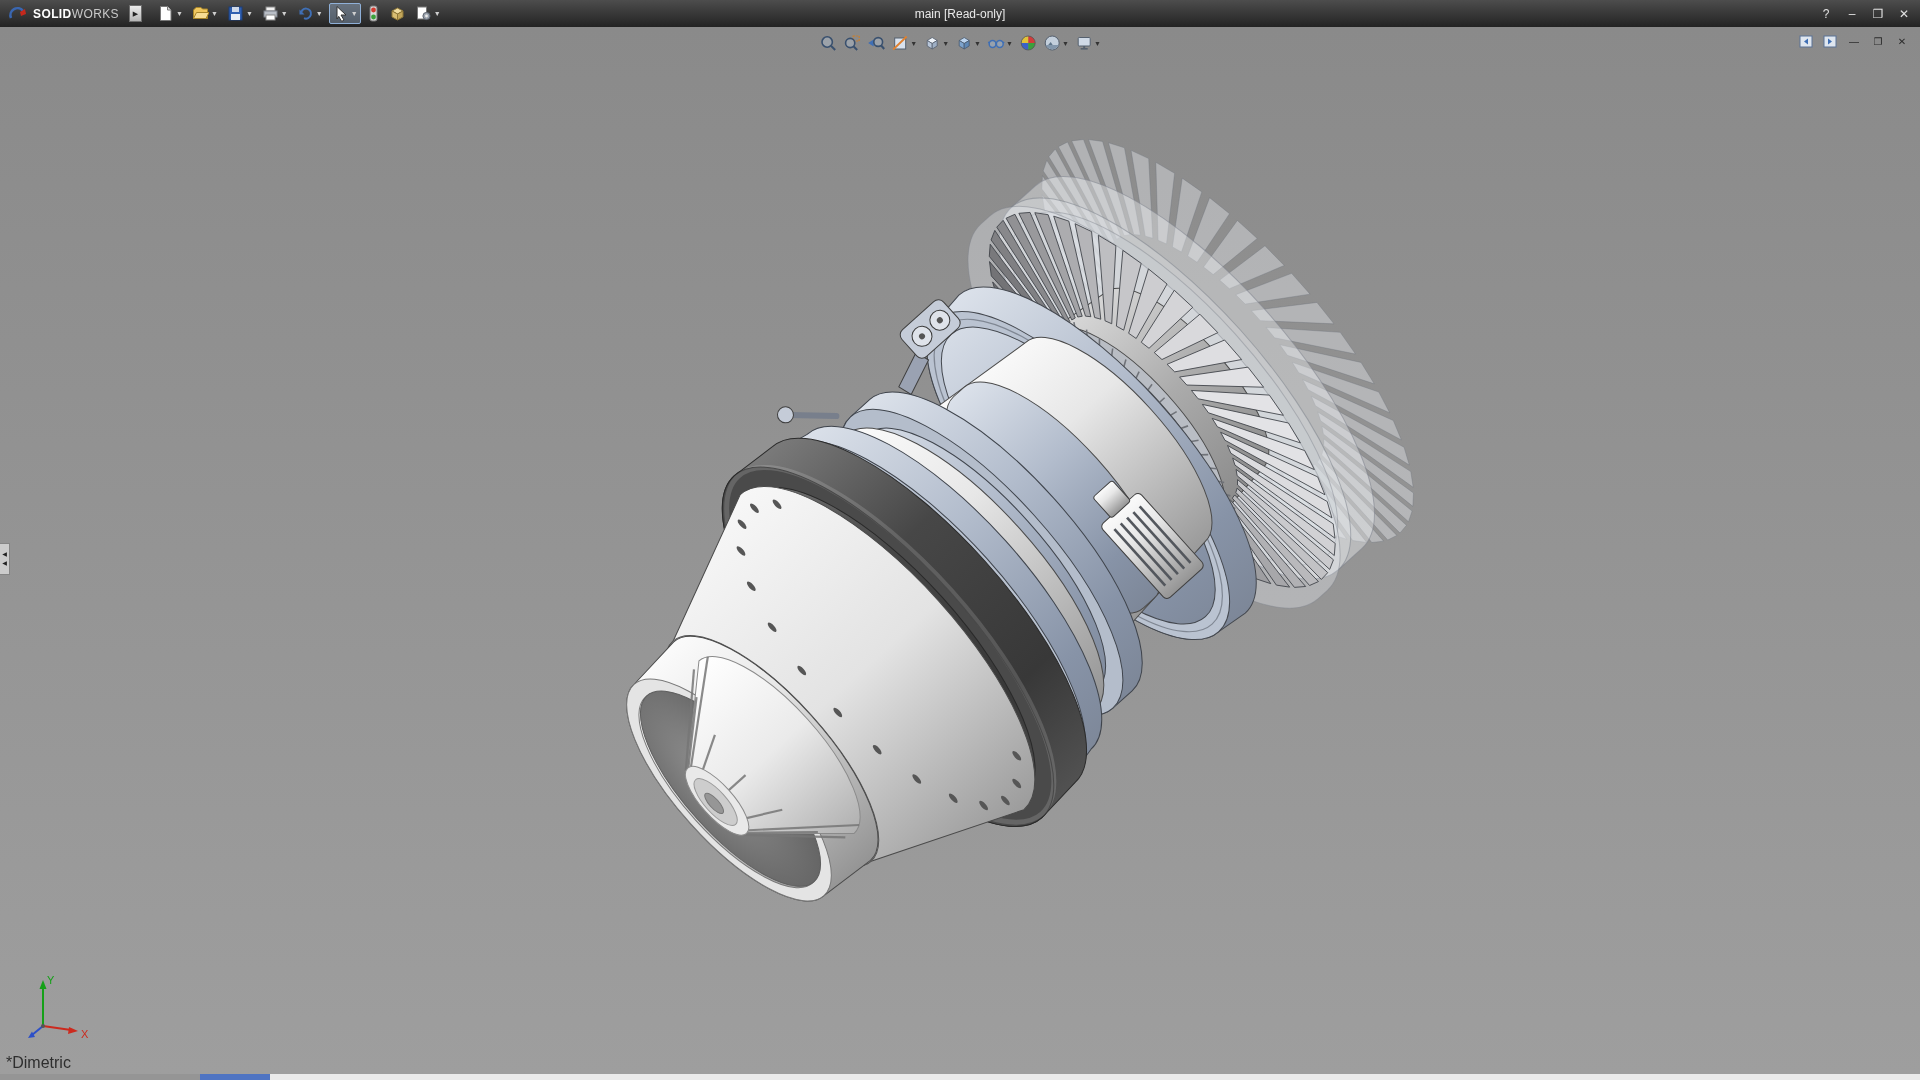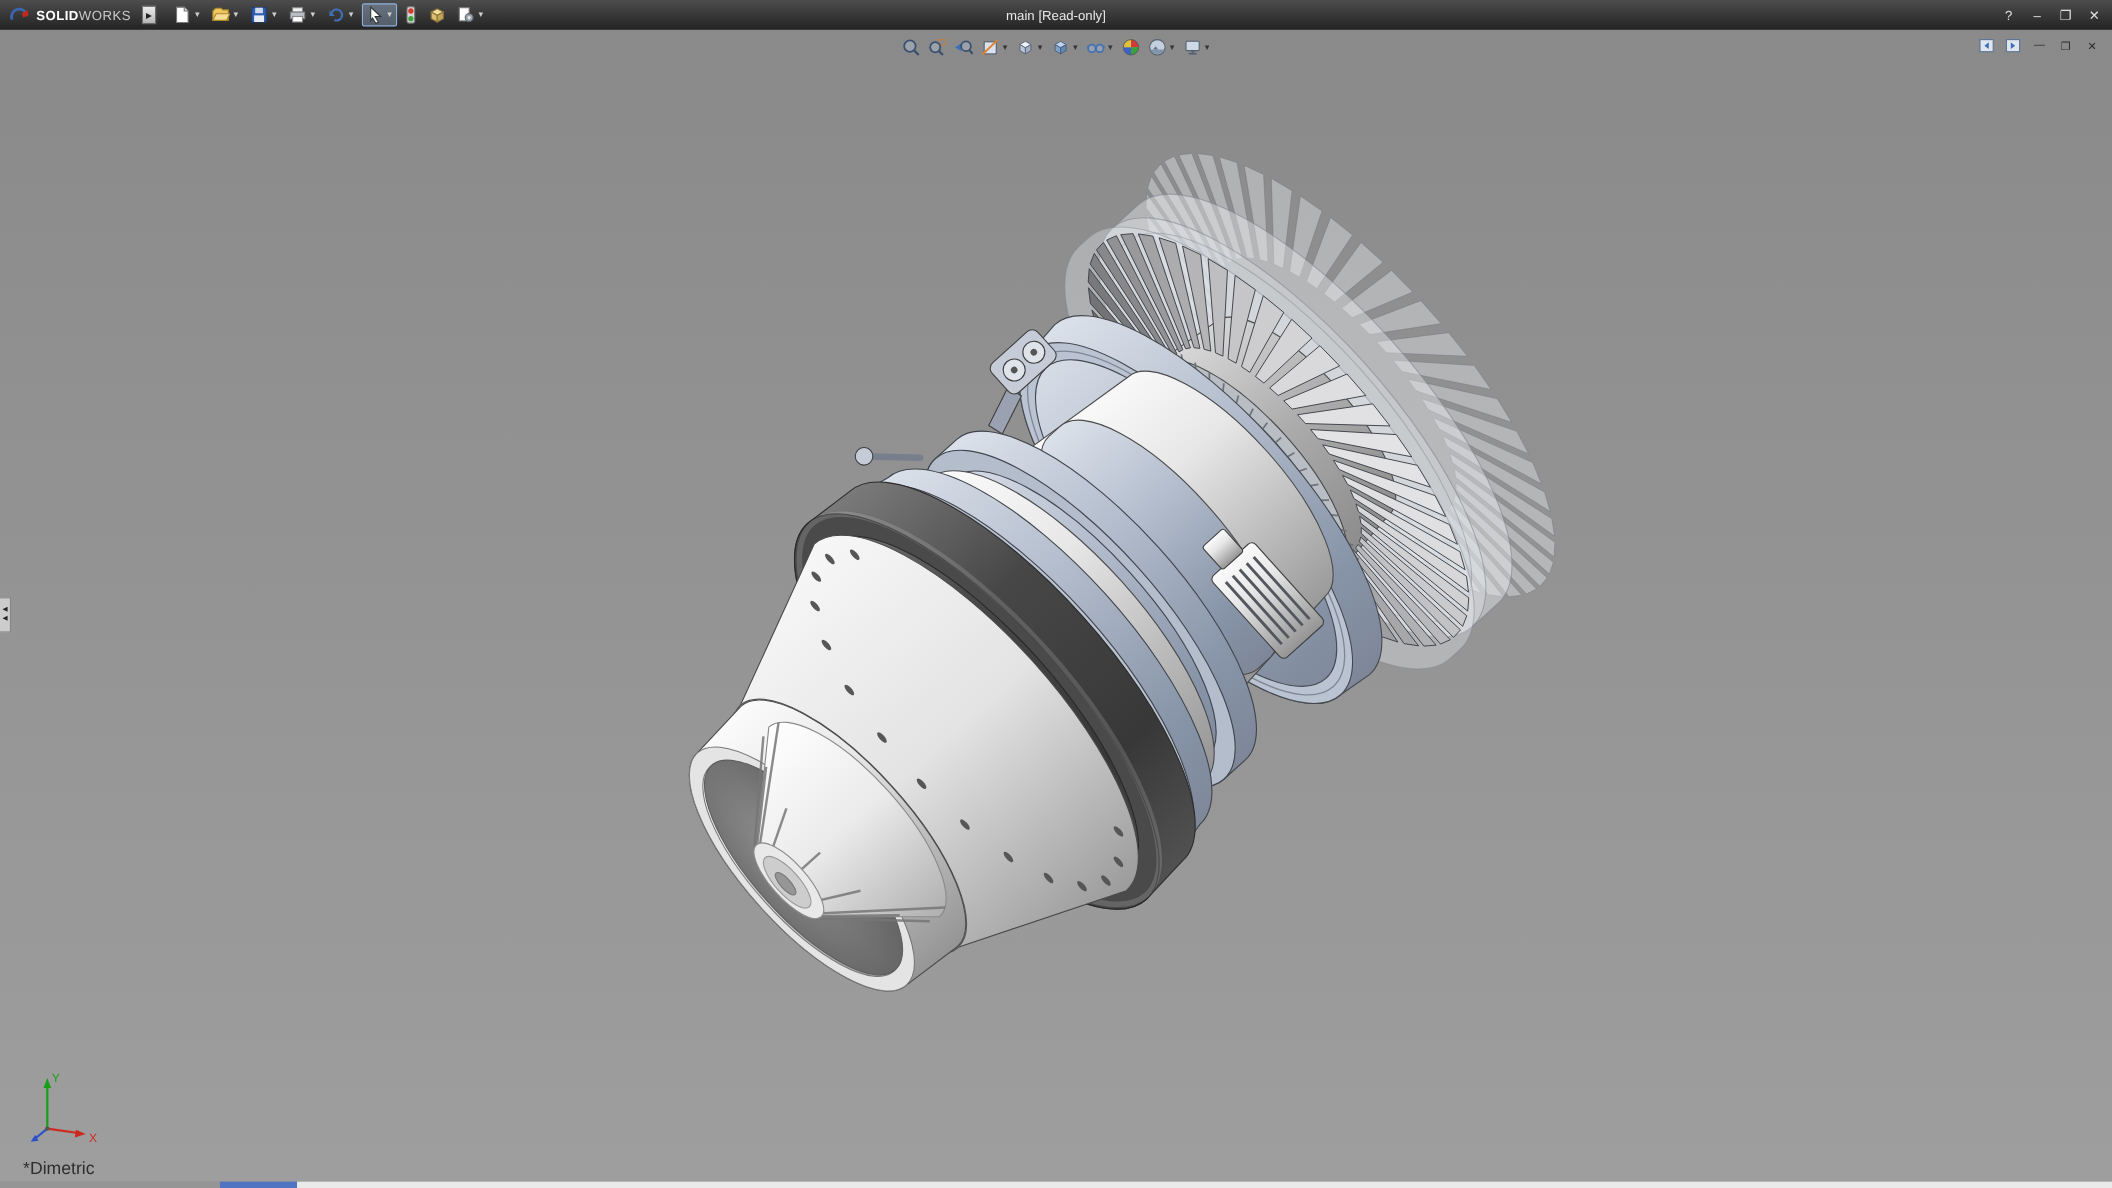--- a/index.html
+++ b/index.html
@@ -26,21 +26,21 @@
 
   .headsup { position:absolute; top:6px; left:50%; transform:translateX(-50%); display:flex; align-items:center; gap:4px; z-index:5; }
   .hs-btn { display:flex; align-items:center; gap:1px; padding:1px; cursor:default; }
   .hs-btn .caret { color:#333; }
 
   .doc-controls { position:absolute; top:7px; right:10px; display:flex; gap:8px; z-index:5; align-items:center; }
   .dc-btn { width:16px; height:15px; display:flex; align-items:center; justify-content:center; color:#2b2b2b; font-size:10px; cursor:default; }
 
   .splitter-tab { position:absolute; left:0; top:516px; width:10px; height:32px; background:#cccccc; border:1px solid #858585; border-left:none; display:flex; flex-direction:column; align-items:center; justify-content:center; font-size:6px; color:#222; line-height:1.5; z-index:5; cursor:default; }
 
-  .view-label { position:absolute; left:21px; bottom:2px; font-size:16px; color:#2e2e2e; z-index:5; }
+  .view-label { position:absolute; left:6px; bottom:2px; font-size:16px; color:#2e2e2e; z-index:5; }
 
   
   .bottom-strip { height:6px; display:flex; background:#eaeaea; }
   .bs-gray { width:200px; background:#959595; }
   .bs-blue { width:70px; background:#4f74c2; }
   .bs-light { flex:1; background:#eaeaea; }
 </style>
 </head>
 <body>
 

